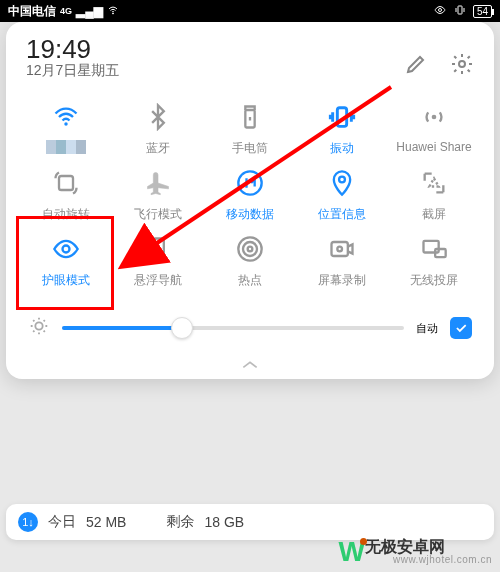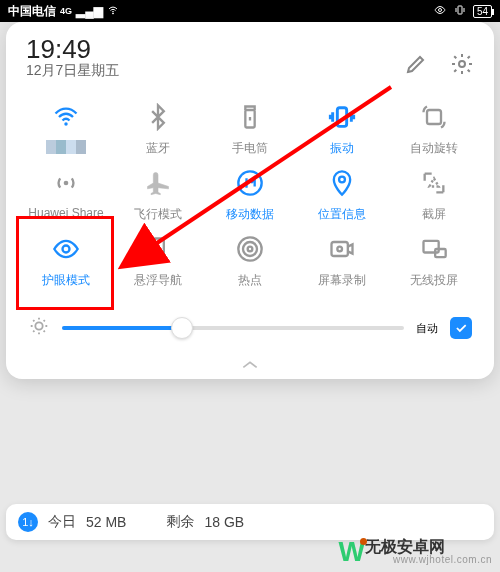--- a/index.html
+++ b/index.html
@@ -266,35 +266,35 @@
             <rect x="8" y="4" width="8" height="16" rx="2"></rect>
             <path d="M4 8v8M2 10v4M20 8v8M22 10v4"></path>
           </svg>
       </div>
       <div class="tile-label">振动</div>
     </div>
 
     <div class="tile gray">
       <div class="tile-icon">
         <svg viewBox="0 0 24 24" stroke-width="2">
+            <circle cx="12" cy="12" r="2" fill="#999" stroke="none"></circle>
+            <path d="M7 8a7 7 0 000 8M17 8a7 7 0 010 8"></path>
+          </svg>
+      </div>
+      <div class="tile-label">Huawei Share</div>
+    </div>
+
+    <div class="tile gray">
+      <div class="tile-icon">
+        <svg viewBox="0 0 24 24" stroke-width="2">
             <rect x="6" y="6" width="12" height="12" rx="2"></rect>
             <path d="M6 3c-2 1-3 3-3 5M18 21c2-1 3-3 3-5"></path>
           </svg>
       </div>
       <div class="tile-label">自动旋转</div>
-    </div>
-
-    <div class="tile gray">
-      <div class="tile-icon">
-        <svg viewBox="0 0 24 24" stroke-width="2">
-            <circle cx="12" cy="12" r="2" fill="#999" stroke="none"></circle>
-            <path d="M7 8a7 7 0 000 8M17 8a7 7 0 010 8"></path>
-          </svg>
-      </div>
-      <div class="tile-label">Huawei Share</div>
     </div>
 
     <div class="tile gray">
       <div class="tile-icon">
         <svg viewBox="0 0 24 24" stroke-width="2">
             <path d="M21 15l-9-3V5a2 2 0 00-4 0v7l-5 3v2l5-1v4l-2 1v1l4-1 4 1v-1l-2-1v-4l9 1z" fill="#bbb" stroke="#bbb" stroke-width="0.5"></path>
           </svg>
       </div>
       <div class="tile-label">飞行模式</div>
     </div>

